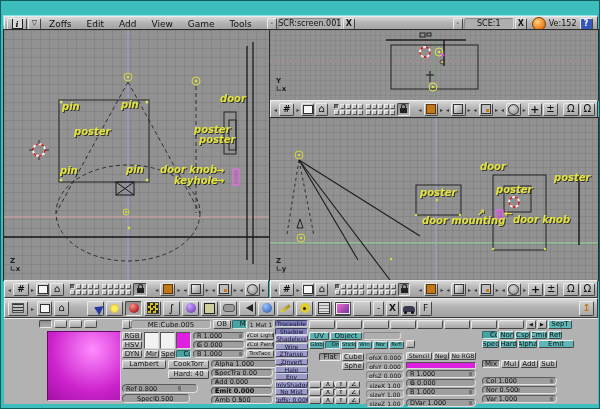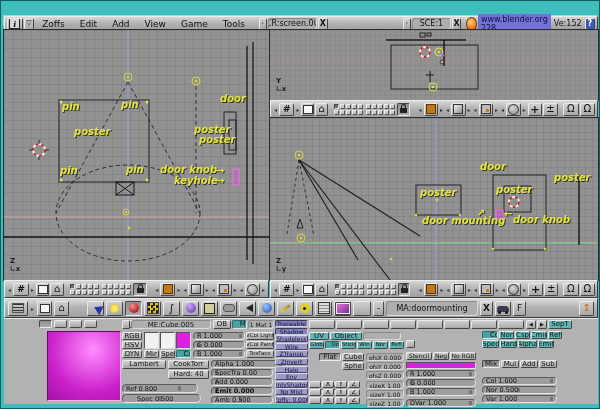--- a/index.html
+++ b/index.html
@@ -107,21 +107,20 @@
     <span style="width:6px;"></span>
     <span class="b" style="width:10px;height:12px;">-</span>
     <span class="fld" style="width:64px;height:12px;">SCR:screen.001</span>
     <span class="b" style="width:12px;height:12px;font-weight:bold;font-size:8px;">X</span>
     <span style="width:96px;"></span>
     <span class="b" style="width:10px;height:12px;">-</span>
     <span class="fld" style="width:50px;height:12px;">SCE:1</span>
     <span class="b" style="width:12px;height:12px;font-weight:bold;font-size:8px;">X</span>
     <span style="width:3px;"></span>
     <span class="logo"></span>
-    <span style="background:#7272d4;color:#10104a;font-size:8px;padding:1px 3px;">www.blender.org 228</span>
     <span style="font-size:8px;color:#111;padding:0 2px;">Ve:152</span>
     <span class="b" style="width:13px;height:12px;background:#3858b8;color:#fff;font-weight:bold;font-size:8px;">?</span>
   </div>
 
   <div class="vp g9" style="left:3px;top:29px;width:265px;height:250px;">
     <svg class="vpsvg" width="265" height="250">
       <line x1="124" y1="0" x2="124" y2="250" stroke="#9aa0dd" stroke-width="1"></line>
       <line x1="0" y1="187" x2="265" y2="187" stroke="#d8a4a4" stroke-width="1"></line>
       <line x1="0" y1="207" x2="265" y2="207" stroke="#151515" stroke-width="1.6"></line>
       <ellipse cx="124" cy="183" rx="72" ry="48" fill="none" stroke="#2e2e2e" stroke-dasharray="4,3"></ellipse>
@@ -471,21 +470,20 @@
         <span class="i-rad"></span>
       </span>
     <span class="b cbtn">
         <span class="i-script"></span>
       </span>
     <span class="b cbtn">
         <span class="i-img"></span>
       </span>
     <span class="b" style="width:18px;height:15px;"></span>
     <span class="b" style="width:11px;height:15px;font-size:9px;">-</span>
-    <span class="fld" style="width:92px;height:15px;">MA:doormounting</span>
     <span class="b" style="width:13px;height:15px;font-weight:bold;font-size:9px;">X</span>
     <span class="b" style="width:16px;height:15px;">
         <span class="i-car"></span>
       </span>
     <span class="b" style="width:13px;height:15px;font-size:9px;">F</span>
     <span style="flex:1;"></span>
     <span class="b" style="width:15px;height:15px;font-size:10px;color:#c87818;font-weight:bold;">↥</span>
   </div>
 
   <div style="position:absolute;left:3px;top:317px;width:594px;height:85px;background:#b2b2b2;border-top:1px solid #e8e8e8;">
@@ -516,21 +514,21 @@
     <span class="b ab" style="left:242px;top:31px;width:28px;height:8px;font-size:5.5px;">TexFace</span>
     <span class="b ab" style="left:118px;top:31px;width:20px;height:8px;">DYN</span>
     <span class="b ab" style="left:140px;top:31px;width:15px;height:8px;">Mir</span>
     <span class="b ab" style="left:156px;top:31px;width:15px;height:8px;">Spe</span>
     <span class="b ab tealp" style="left:172px;top:31px;width:15px;height:8px;">Col</span>
 
     <span class="b ab" style="left:118px;top:41px;width:44px;height:9px;">Lambert</span>
     <span class="b ab" style="left:164px;top:41px;width:41px;height:9px;">CookTorr</span>
     <span class="b ab" style="left:164px;top:51px;width:41px;height:9px;">Hard: 40</span>
     <span class="sl ab" style="left:118px;top:65px;width:76px;height:9px;--k:78%;">Ref 0.800</span>
-    <span class="sl ab" style="left:118px;top:75px;width:79px;height:9px;padding-left:14px;--k:48%;">Spec 0.500</span>
+    <span class="sl ab" style="left:118px;top:75px;width:68px;height:9px;padding-left:14px;--k:48%;">Spec 0.500</span>
 
     <span class="sl ab" style="left:207px;top:41px;width:76px;height:8px;--k:95%;">Alpha 1.000</span>
     <span class="sl ab" style="left:207px;top:50px;width:62px;height:8px;--k:6%;">SpecTra 0.00</span>
     <span class="sl ab" style="left:207px;top:59px;width:62px;height:8px;--k:6%;">Add 0.000</span>
     <span class="sl ab" style="left:207px;top:68px;width:62px;height:8px;font-weight:bold;--k:6%;">Emit 0.000</span>
     <span class="sl ab" style="left:207px;top:77px;width:62px;height:8px;--k:48%;">Amb 0.500</span>
 
     <span class="purp ab purpp" style="left:271px;top:1px;width:33px;height:7px;">Traceable</span>
     <span class="purp ab purpp" style="left:271px;top:8.6px;width:33px;height:7px;">Shadow</span>
     <span class="purp ab" style="left:271px;top:16.2px;width:33px;height:7px;">Shadeless</span>
@@ -599,21 +597,21 @@
     <span class="sl ab" style="left:402px;top:80px;width:70px;height:8px;--k:95%;">DVar 1.000</span>
 
     <span class="b ab tealp" style="left:478px;top:12px;width:16px;height:8px;">Col</span>
     <span class="b ab teal" style="left:495px;top:12px;width:15px;height:8px;">Nor</span>
     <span class="b ab teal" style="left:511px;top:12px;width:15px;height:8px;">Csp</span>
     <span class="b ab teal" style="left:527px;top:12px;width:16px;height:8px;">Cmir</span>
     <span class="b ab teal" style="left:544px;top:12px;width:14px;height:8px;">Ref</span>
     <span class="b ab teal" style="left:478px;top:21px;width:17px;height:8px;">Spec</span>
     <span class="b ab teal" style="left:496px;top:21px;width:17px;height:8px;">Hard</span>
     <span class="b ab teal" style="left:514px;top:21px;width:19px;height:8px;">Alpha</span>
-    <span class="b ab teal" style="left:534px;top:21px;width:16px;height:8px;">Emit</span>
+    <span class="b ab teal" style="left:534px;top:21px;width:36px;height:8px;">Emit</span>
     <span class="b ab press" style="left:478px;top:41px;width:18px;height:8px;">Mix</span>
     <span class="b ab" style="left:497px;top:41px;width:18px;height:8px;">Mul</span>
     <span class="b ab" style="left:516px;top:41px;width:18px;height:8px;">Add</span>
     <span class="b ab" style="left:535px;top:41px;width:18px;height:8px;">Sub</span>
     <span class="sl ab" style="left:478px;top:58px;width:75px;height:8px;--k:95%;">Col 1.000</span>
     <span class="sl ab" style="left:478px;top:67px;width:75px;height:8px;--k:48%;">Nor 0.500</span>
     <span class="sl ab" style="left:478px;top:76px;width:75px;height:8px;--k:95%;">Var 1.000</span>
   </div>
 
 </div>

